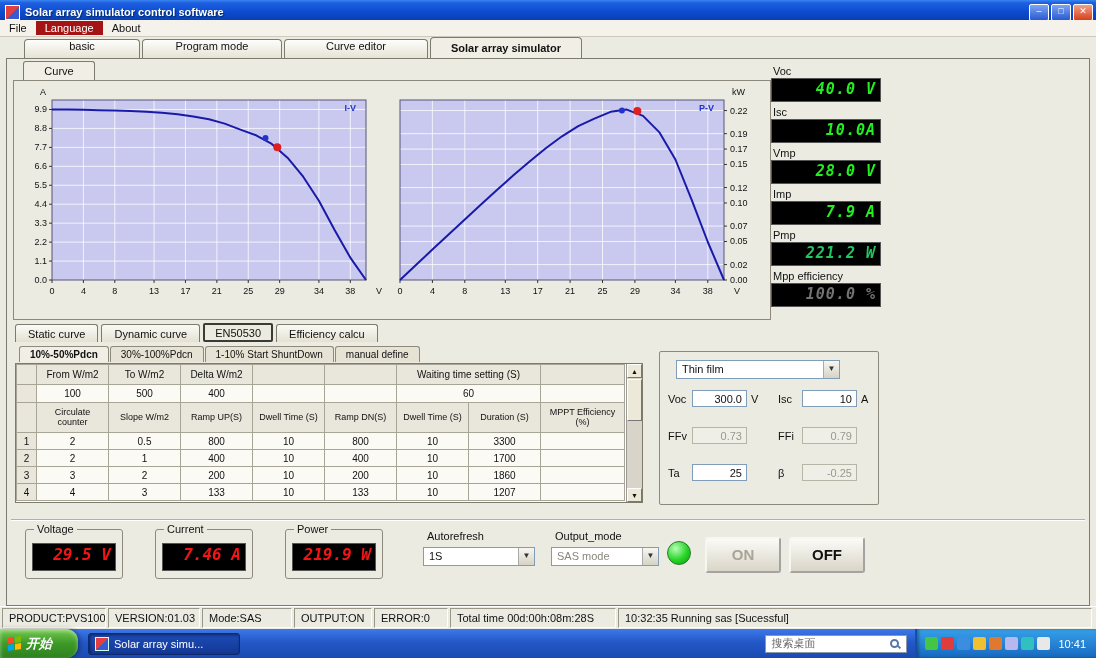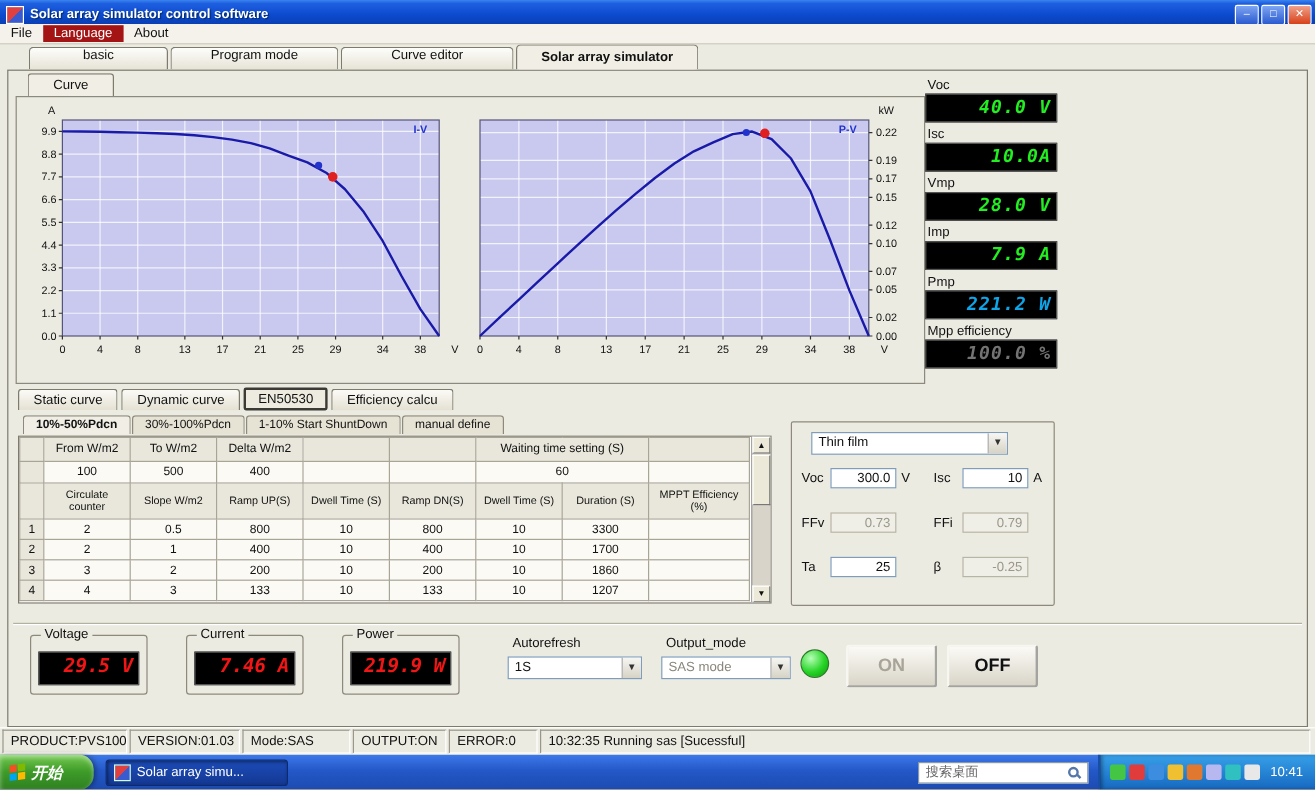--- a/index.html
+++ b/index.html
@@ -313,21 +313,21 @@
         <div class="led-item">
           <div class="led-label">Vmp</div>
           <div class="led-display" style="color: rgb(34, 238, 34);">28.0 V</div>
         </div>
         <div class="led-item">
           <div class="led-label">Imp</div>
           <div class="led-display" style="color: rgb(34, 238, 34);">7.9 A</div>
         </div>
         <div class="led-item">
           <div class="led-label">Pmp</div>
-          <div class="led-display" style="color: #0ea5e9;">221.2 W</div>
+          <div class="led-display" style="color: #22c55e;">221.2 W</div>
         </div>
         <div class="led-item">
           <div class="led-label">Mpp efficiency</div>
           <div class="led-display" style="color: #737373;">100.0 %</div>
         </div>
       </div>
 
     <div class="lowtabs" id="lowertabs">
         <div class="ltab">Static curve</div>
         <div class="ltab">Dynamic curve</div>
@@ -505,20 +505,21 @@
     <div class="bigbtn disabled" style="left:698px;">ON</div>
     <div class="bigbtn" style="left:782px;">OFF</div>
   </div>
 
   <div class="statusbar" id="statusbar">
       <div class="sbseg" style="width: 104px;">PRODUCT:PVS1000</div>
       <div class="sbseg" style="width: 92px;">VERSION:01.03</div>
       <div class="sbseg" style="width: 90px;">Mode:SAS</div>
       <div class="sbseg" style="width: 78px;">OUTPUT:ON</div>
       <div class="sbseg" style="width: 74px;">ERROR:0</div>
+      <div class="sbseg" style="width: 166px;">Total time 00d:00h:08m:28S</div>
       <div class="sbseg" style="flex: 1 1 0%;">10:32:35 Running sas [Sucessful]</div>
     </div>
 
   <div class="taskbar">
     <div class="startbtn">
       <span class="winflag">
         <i style="background:#f25022"></i>
           <i style="background:#7fba00"></i>
           <i style="background:#00a4ef"></i>
           <i style="background:#ffb900"></i>

